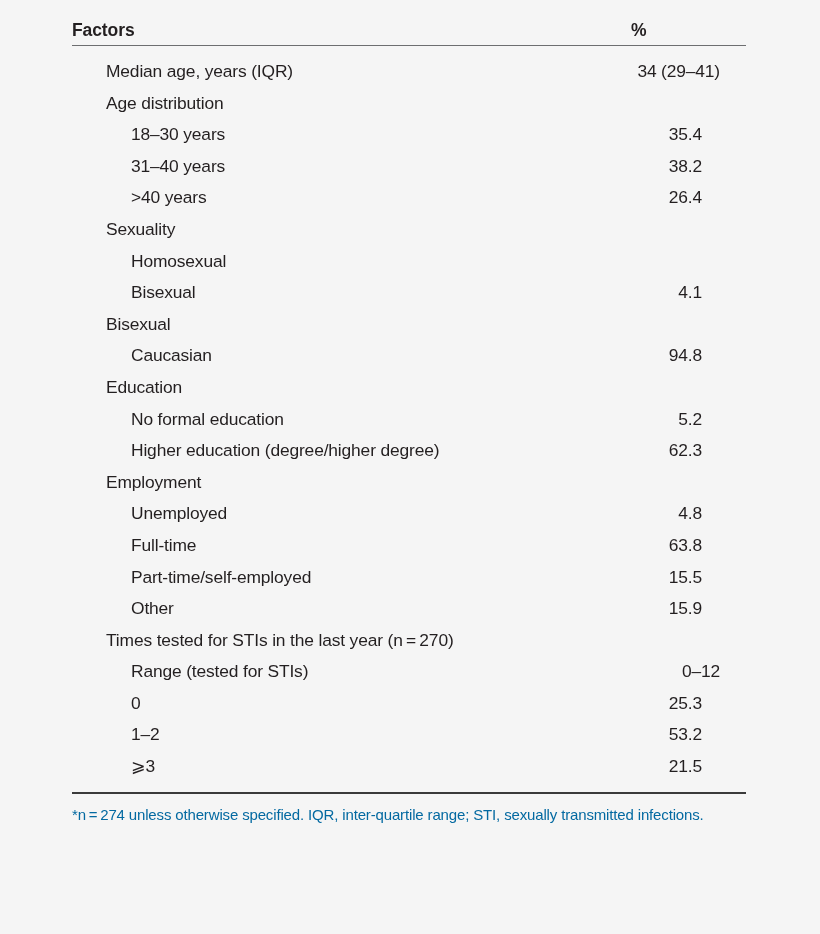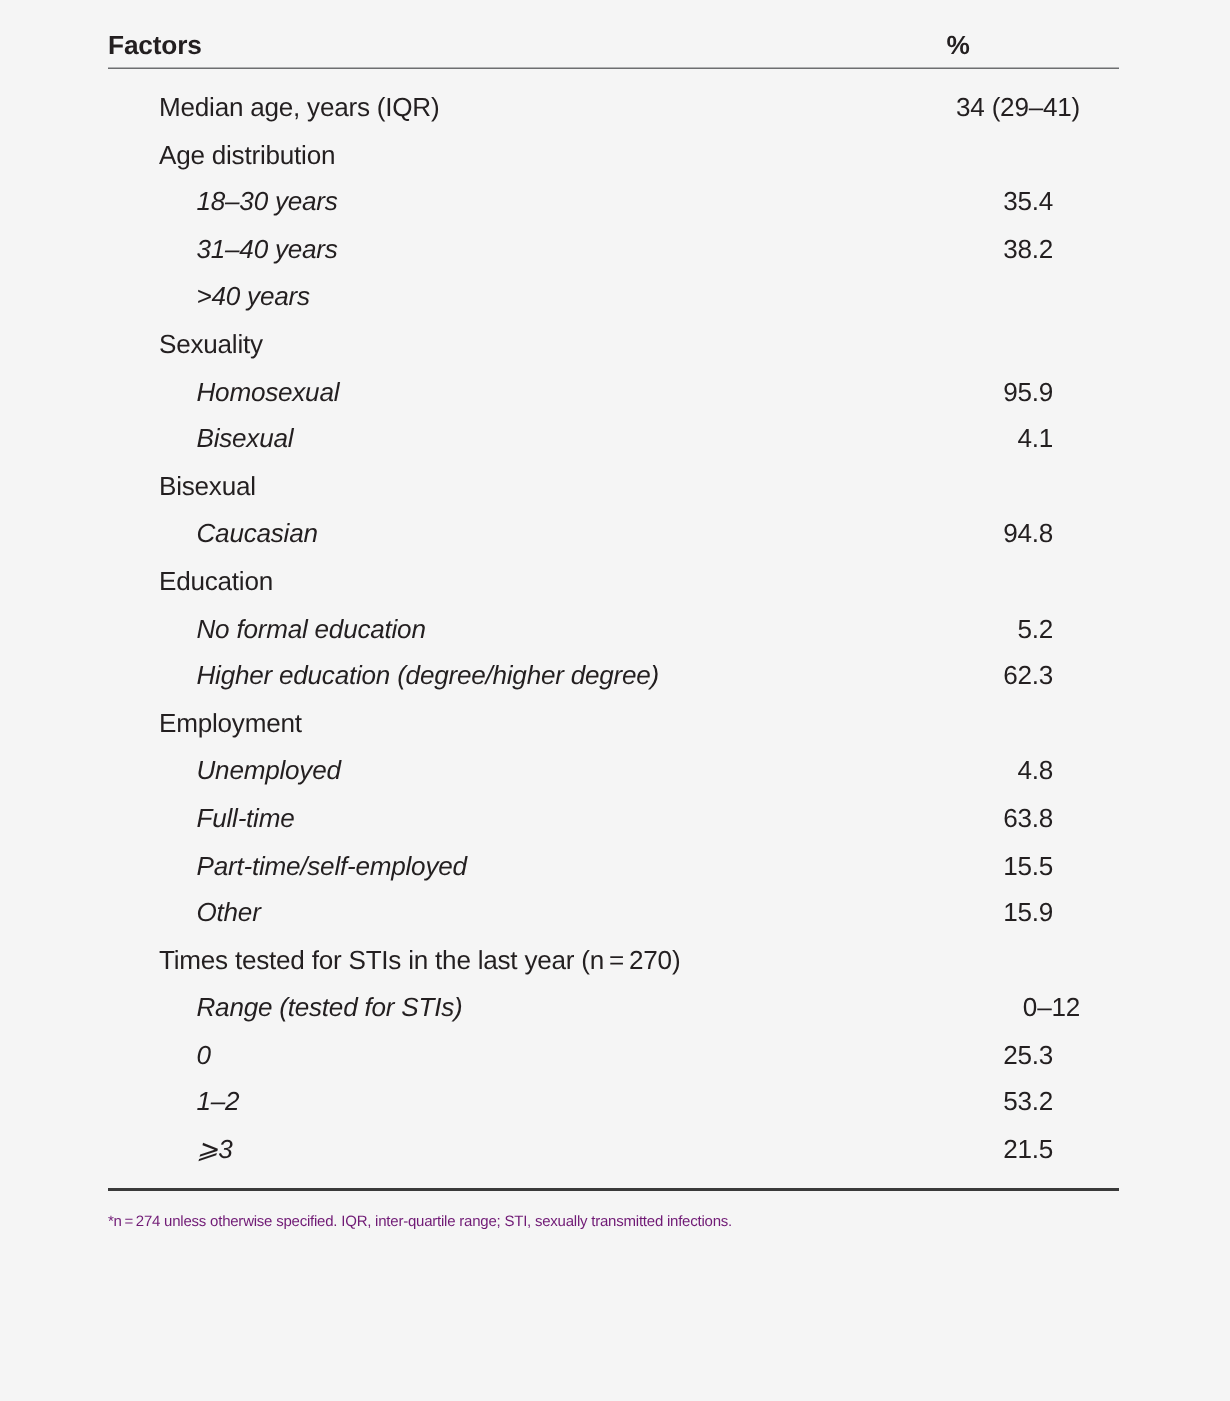--- a/index.html
+++ b/index.html
@@ -61,40 +61,40 @@
     line-height: 31.6px;
     font-size: 17.4px;
     letter-spacing: -0.15px;
     white-space: nowrap;
   }
   .label {
     position: absolute;
     left: 0;
     top: 0;
   }
-  .row.indent .label { left: 25px; font-style: italic; }
+  .row.indent .label { left: 25px; }
 
   .value {
     position: absolute;
     top: 0;
     width: 200px;
     text-align: right;
   }
   
   .value { left: 396px; text-align: right; }
   
   .value.wide { left: 414px; }
 
   
   .footnote {
     padding-top: 9px;
-    font-size: 10px;
+    font-size: 15px;
     line-height: 24px;
     letter-spacing: -0.15px;
-    color: #701a75;
+    color: #0369a1;
     width: 676px;
     text-indent: 0;
   }
   .footnote .fn-text {
     display: block;
     padding-left: 6px;
     text-indent: -6px;
   }
 </style>
 </head>
@@ -121,28 +121,28 @@
       <div class="row indent">
         <span class="label">18–30 years</span>
         <span class="value">35.4</span>
       </div>
       <div class="row indent">
         <span class="label">31–40 years</span>
         <span class="value">38.2</span>
       </div>
       <div class="row indent">
         <span class="label">&gt;40 years</span>
+        <span class="value">26.4</span>
       </div>
       <div class="row">
         <span class="label">Sexuality</span>
         <span class="value"></span>
       </div>
       <div class="row indent">
         <span class="label">Homosexual</span>
-        <span class="value">95.9</span>
       </div>
       <div class="row indent">
         <span class="label">Bisexual</span>
         <span class="value">4.1</span>
       </div>
       <div class="row">
         <span class="label">Bisexual</span>
         <span class="value"></span>
       </div>
       <div class="row indent">

